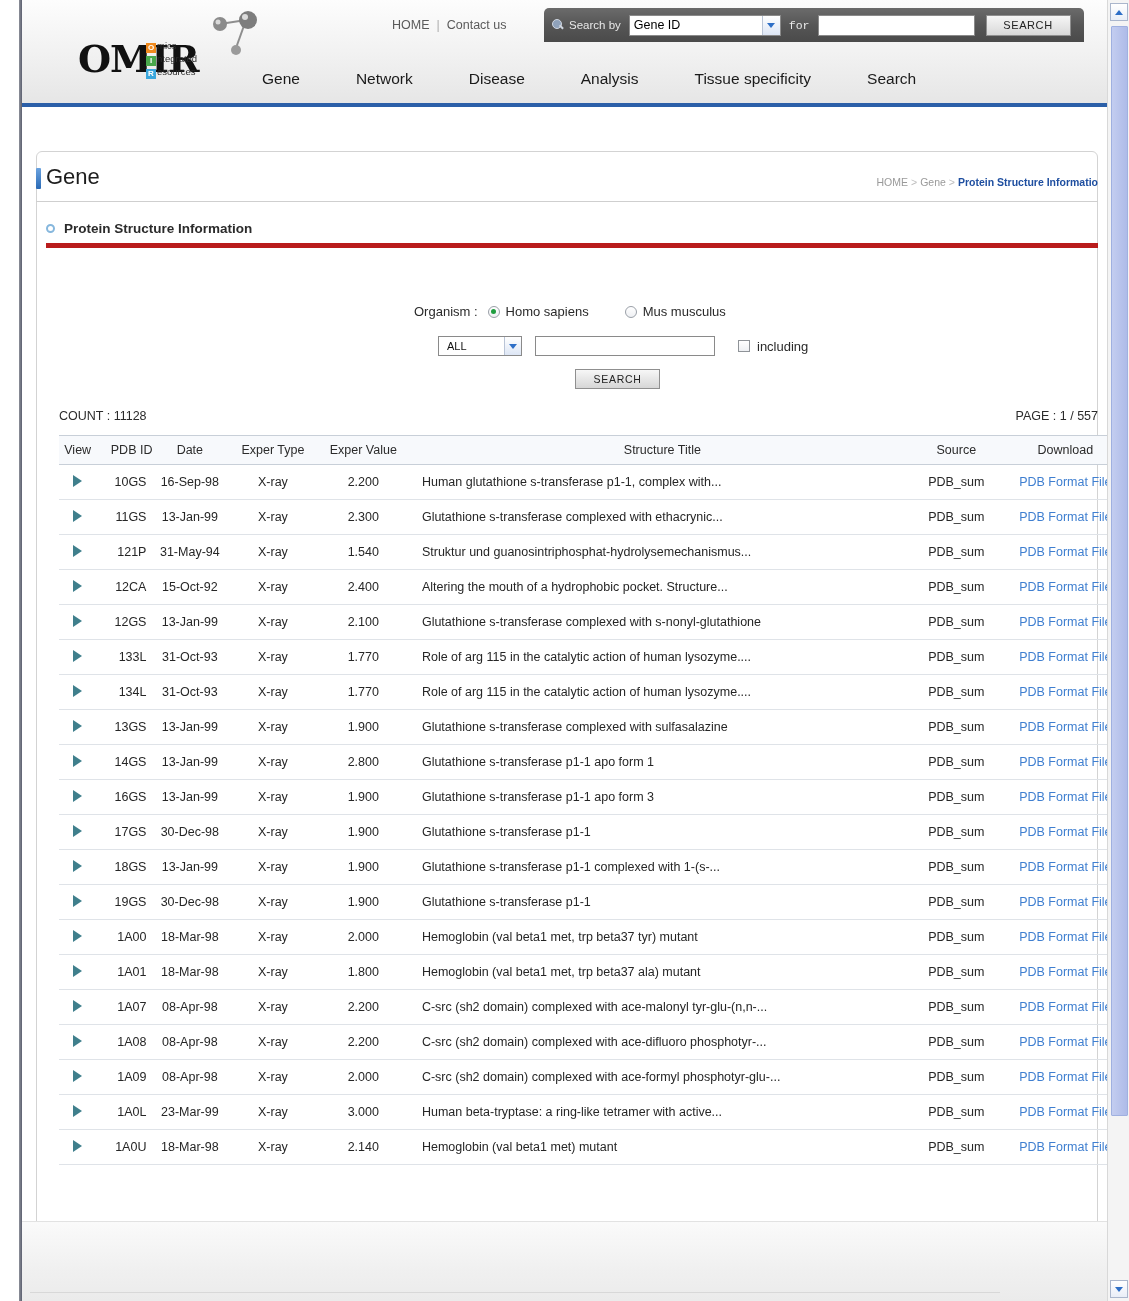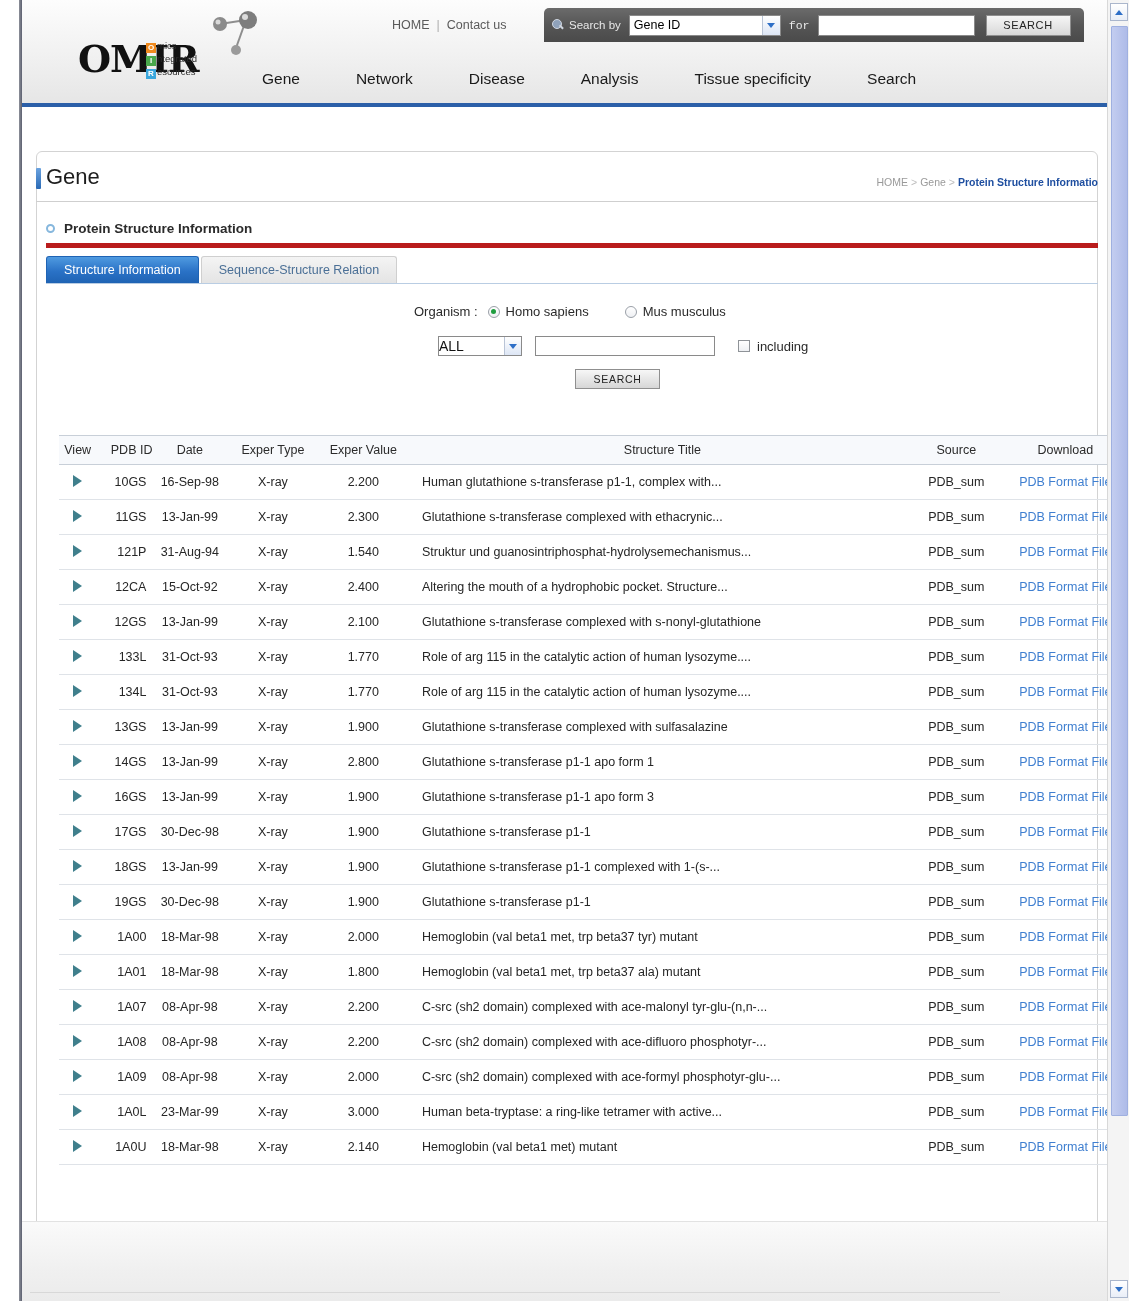--- a/index.html
+++ b/index.html
@@ -279,21 +279,21 @@
   .radio-item:last-child { margin-right: 0; }
 
   .form-line2 {
     position: absolute; left: 392px; top: 52px;
     display: flex; align-items: center;
   }
   .sel-all {
     width: 84px; height: 20px;
     background: #fff; border: 1px solid #8a8a8a;
     position: relative; display: flex; align-items: center;
-    padding-left: 0; font-size: 14px; color: #111;
+    padding-left: 8px; font-size: 11px; color: #111;
   }
   .sel-all .arrowbox {
     position: absolute; right: 0; top: 0;
     width: 17px; height: 18px;
     background: linear-gradient(to bottom, #ffffff, #dde6f5);
     border-left: 1px solid #b9c4d6;
     display: flex; align-items: center; justify-content: center;
   }
   .sel-all .arrowbox i {
     display: block;
@@ -531,24 +531,20 @@
       <div class="breadcrumb">
         <span class="bc-home">HOME</span><span class="bc-sep">&gt;</span><span class="bc-gene">Gene</span><span class="bc-sep">&gt;</span><span class="bc-cur">Protein Structure Informatio</span>
       </div>
     </div>
 
     <div class="section-head">
       <span class="ring"></span>
       <span class="sh-text">Protein Structure Information</span>
     </div>
 
-    <div class="tabs">
-      <div class="tab active">Structure Information</div>
-      <div class="tab inactive">Sequence-Structure Relation</div>
-    </div>
 
     <div class="form-panel">
 
       <div class="form-line1">
         <span class="organism-label">Organism :</span>
         <span class="radio-item">
           <span class="radio checked"></span>
           <span>Homo sapiens</span>
         </span>
         <span class="radio-item">
@@ -567,20 +563,24 @@
         <input class="inp-term" type="text" value="" style="">
         <span class="chk-wrap">
           <span class="chk"></span>
           <span class="chk-label">including</span>
         </span>
       </div>
 
       <div class="btn-search-form">SEARCH</div>
     </div>
 
+    <div class="count-row">
+      <div class="count-text">COUNT : 11128</div>
+      <div class="page-text">PAGE : 1 / 557</div>
+    </div>
 
     <div class="tbl-wrap">
       <table class="grid">
         <thead>
           <tr>
             <th class="c-view">View</th>
             <th class="c-pdbid">PDB ID</th>
             <th class="c-date">Date</th>
             <th class="c-etype">Exper Type</th>
             <th class="c-evalue">Exper Value</th>
@@ -606,21 +606,21 @@
               <td class="c-date">13-Jan-99</td>
               <td class="c-etype">X-ray</td>
               <td class="c-evalue">2.300</td>
               <td class="c-title">Glutathione s-transferase complexed with ethacrynic...</td>
               <td class="c-source"><span class="src">PDB_sum</span></td>
               <td class="c-down"><span class="lnk">PDB Format File</span></td>
             </tr>
             <tr>
               <td class="c-view"><span class="tri"></span></td>
               <td class="c-pdbid">121P</td>
-              <td class="c-date">31-Aug-94</td>
+              <td class="c-date">31-May-94</td>
               <td class="c-etype">X-ray</td>
               <td class="c-evalue">1.540</td>
               <td class="c-title">Struktur und guanosintriphosphat-hydrolysemechanismus...</td>
               <td class="c-source"><span class="src">PDB_sum</span></td>
               <td class="c-down"><span class="lnk">PDB Format File</span></td>
             </tr>
             <tr>
               <td class="c-view"><span class="tri"></span></td>
               <td class="c-pdbid">12CA</td>
               <td class="c-date">15-Oct-92</td>

